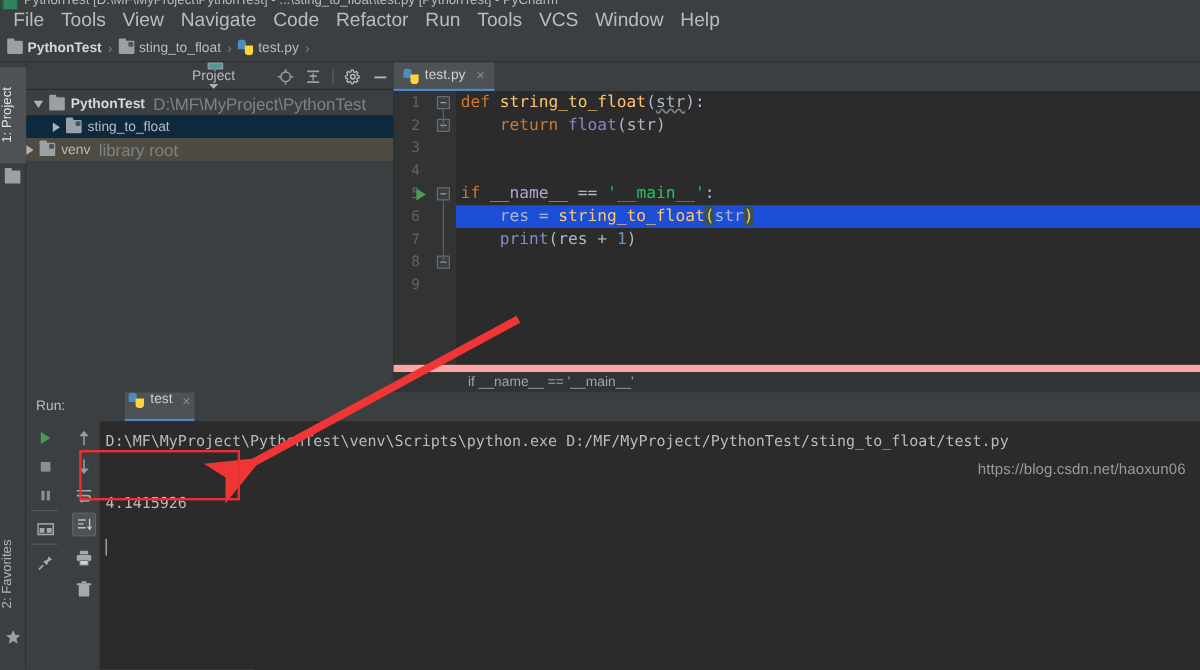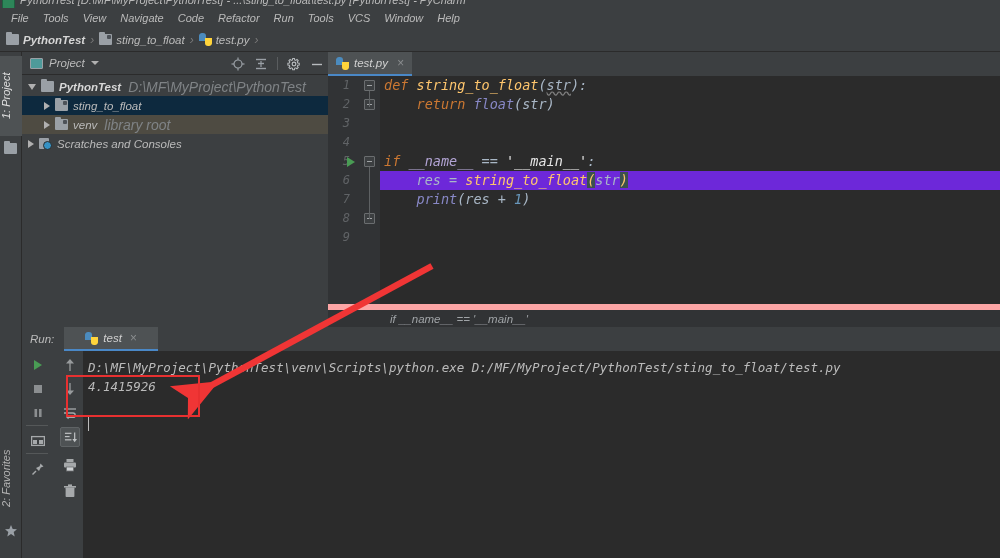--- a/index.html
+++ b/index.html
@@ -3,21 +3,21 @@
 <meta charset="utf-8">
 <style>
   * { box-sizing: border-box; margin: 0; padding: 0; }
   html, body {
     width: 1000px; height: 558px;
     overflow: hidden;
     background: #3c3f41;
     font-family: "Liberation Sans", sans-serif;
     -webkit-font-smoothing: antialiased;
   }
-  #app { position: relative; width: 1000px; height: 406px; font-style: italic; }
+  #app { position: relative; width: 1000px; height: 406px; }
 
   
   #titlebar {
     position: absolute; left: 0; top: 0; width: 1000px; height: 8px;
     background: #3c3f41; overflow: hidden;
   }
   #titlebar .tb-icon {
     position: absolute; left: 2px; top: -4px; width: 13px; height: 13px;
     background: #2d8659; border: 1px solid #1f5f40;
   }
@@ -26,21 +26,21 @@
     font-size: 11px; color: #bbbbbb; white-space: nowrap;
   }
 
   
   #menubar {
     position: absolute; left: 0; top: 8px; width: 1000px; height: 20px;
     background: #3c3f41; display: flex; align-items: center;
     padding-left: 4px;
   }
   .menu-item {
-    font-size: 11px; color: #bbbbbb; padding: 2px 7px;
+    font-size: 16px; color: #bbbbbb; padding: 2px 7px;
     white-space: nowrap; cursor: default;
   }
 
   
   #navbar {
     position: absolute; left: 0; top: 28px; width: 1000px; height: 24px;
     background: #3c3f41; display: flex; align-items: center;
     padding-left: 6px; border-bottom: 1px solid #2b2b2b;
   }
   .crumb { display: flex; align-items: center; gap: 4px; }
@@ -89,20 +89,21 @@
 
   
   #projectpanel {
     position: absolute; left: 22px; top: 52px; width: 306px; height: 275px;
     background: #3c3f41; border-right: 1px solid #2b2b2b;
   }
   #projheader {
     position: absolute; left: 0; top: 0; width: 306px; height: 23px;
     background: #3c3f41; display: flex; align-items: center;
     border-bottom: 1px solid #2b2b2b;
+    flex-direction: column;
   }
   .proj-title {
     font-size: 11.5px; color: #bbbbbb; margin-left: 6px;
   }
   .proj-combo-arrow {
     width: 0; height: 0; margin-left: 6px;
     border-left: 4px solid transparent; border-right: 4px solid transparent;
     border-top: 4px solid #b0b0b0;
   }
   .ico-projwin {
@@ -207,25 +208,25 @@
     border-left: 8px solid #499c54;
   }
   #codelines {
     position: absolute; left: 52px; top: 0; width: 620px; height: 228px;
     font-family: "DejaVu Sans Mono", monospace; font-size: 13.5px;
     line-height: 19px; color: #a9b7c6;
   }
   .cline {
     height: 19px; white-space: pre; padding-left: 4px;
   }
-  .cline.hl { background: #6d28d9; }
+  .cline.hl { background: #1d4ed8; }
   .kw { color: #cc7832; }
   .fn { color: #ffc66d; }
   .bi { color: #8888c6; }
-  .str { color: #e5e5e5; }
+  .str { color: #22c55e; }
   .num { color: #6897bb; }
   .dunder { color: #b2a4d4; }
   .pl { color: #a9b7c6; }
   .sq { background: #3b514d; color: #ffc66d; }
   .sqp { color: #a9b7c6; }
   .wavy {
     text-decoration: underline wavy #808080; text-decoration-skip-ink: none;
   }
   #bcbar {
     position: absolute; left: 0; top: 252px; width: 672px; height: 23px;
@@ -242,23 +243,23 @@
     background: #3c3f41;
   }
   #runhdr {
     position: absolute; left: 0; top: 0; width: 978px; height: 24px;
     background: #3c3f41; display: flex; align-items: center;
   }
   .run-label {
     font-size: 11.5px; color: #bbbbbb; margin-left: 8px; margin-right: 10px;
   }
   .runtab {
-    height: 24px; display: flex; align-items: center; gap: 5px;
-    padding: 0 21px; background: #4e5254; font-size: 11.5px; color: #d0d0d0;
-    border-bottom: 2px solid #4a88c7; cursor: default;
+    height: 24px; display: flex; gap: 5px;
+    padding: 0 3px; background: #4e5254; font-size: 11.5px; color: #d0d0d0;
+    border-bottom: 2px solid #4a88c7; cursor: default; margin-left: 40px;
   }
   .runtab .x { color: #8a8d8f; font-size: 12px; margin-left: 3px; }
 
   #runtools {
     position: absolute; left: 0; top: 24px; width: 32px; height: 207px;
     background: #3c3f41;
   }
   #runtools2 {
     position: absolute; left: 32px; top: 24px; width: 30px; height: 207px;
     background: #3c3f41; border-right: 1px solid #2b2b2b;
@@ -393,30 +394,25 @@
           <span class="arrow open"></span>
           <span class="ico-folder"></span>
           <span class="lbl bold">PythonTest</span>
           <span class="sub">D:\MF\MyProject\PythonTest</span>
         </div>
         <div class="tnode sel" style="padding-left: 22px;">
           <span class="arrow closed"></span>
           <span class="ico-folder mod"></span>
           <span class="lbl">sting_to_float</span>
         </div>
-        <div class="tnode sel2" style="padding-left: 22px;">
+        <div class="tnode sel2" style="">
           <span class="arrow closed"></span>
           <span class="ico-folder mod"></span>
           <span class="lbl">venv</span>
           <span class="sub">library root</span>
-        </div>
-        <div class="tnode" style="padding-left: 6px;">
-          <span class="arrow closed"></span>
-          <span class="ico-scratch"></span>
-          <span class="lbl">Scratches and Consoles</span>
         </div>
       </div>
   </div>
 
   <div id="editorwrap">
     <div id="tabstrip">
       <div class="etab">
         <span class="ico-py"></span>
         <span>test.py</span>
         <span class="x">×</span>
@@ -539,26 +535,27 @@
       </div>
       <div class="tbtn" style="top:130px;">
         <svg width="14" height="14" viewBox="0 0 14 14">
           <rect x="2.6" y="3.5" width="8.8" height="9.5" rx="0.8" fill="#a6a9ab"></rect>
           <rect x="1" y="2" width="12" height="1.6" fill="#a6a9ab"></rect>
           <rect x="5" y="0.4" width="4" height="1.6" fill="#a6a9ab"></rect>
         </svg>
       </div>
     </div>
 
-    <div id="console"><div style="min-height: 19px;">D:\MF\MyProject\PythonTest\venv\Scripts\python.exe D:/MF/MyProject/PythonTest/sting_to_float/test.py</div><div style="min-height: 19px;">4.1415926</div><div style="min-height: 19px;"></div><div><span class="caret"></span></div></div>
+    <div id="console"><div style="min-height: 19px;">D:\MF\MyProject\PythonTest\venv\Scripts\python.exe D:/MF/MyProject/PythonTest/sting_to_float/test.py</div><div style="min-height: 19px; margin-top: 32px;">4.1415926</div><div style="min-height: 19px;"></div><div><span class="caret"></span></div></div>
   </div>
 
   <svg id="annot">
     <defs>
       <marker id="ahead" markerWidth="7" markerHeight="7" refX="1.2" refY="3.5" orient="auto" markerUnits="strokeWidth">
         <path d="M0 3.5 L7 0.6 L5.4 3.5 L7 6.4 Z" fill="#f03535"></path>
       </marker>
     </defs>
     <line x1="432" y1="266" x2="212" y2="385" stroke="#f03535" stroke-width="6.5" marker-end="url(#ahead)"></line>
   </svg>
   <div id="redbox"></div>
 
+  <div id="watermark">https://blog.csdn.net/haoxun06</div>
 </div>
 
 </body></html>

